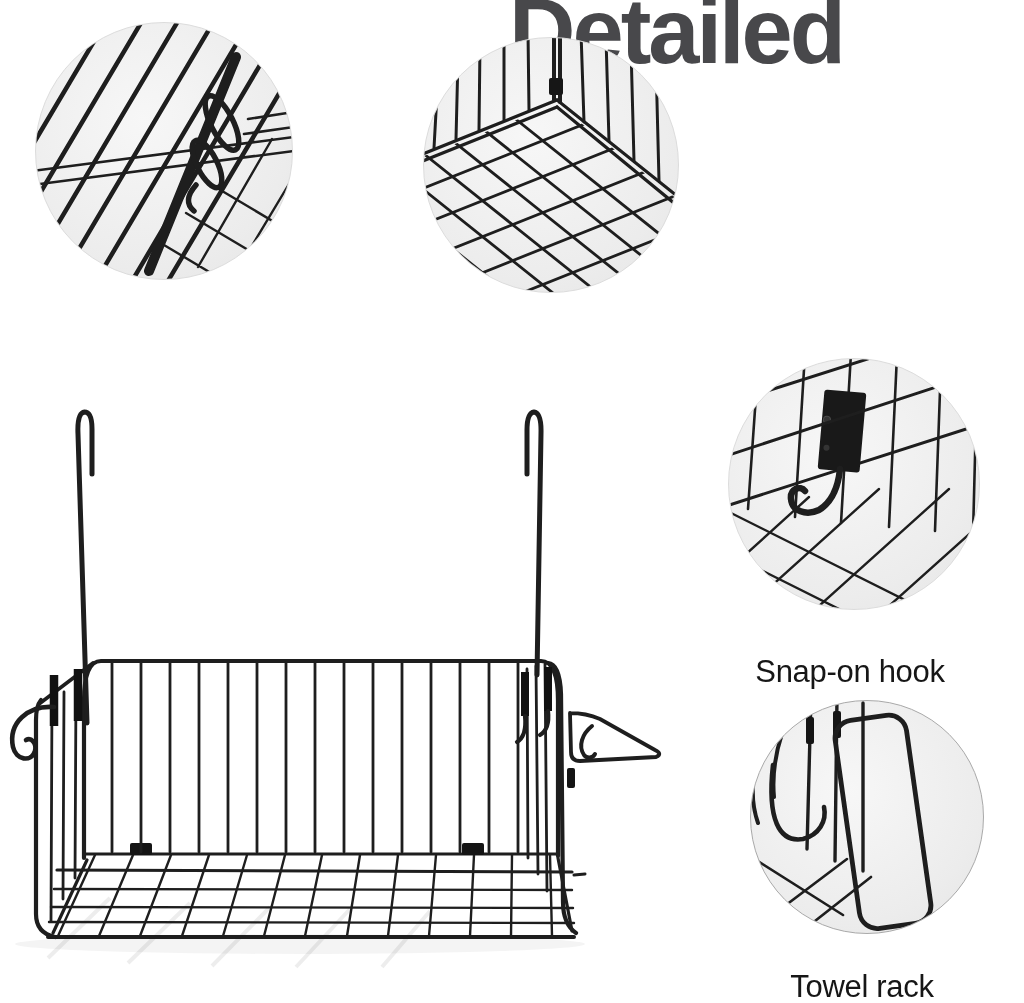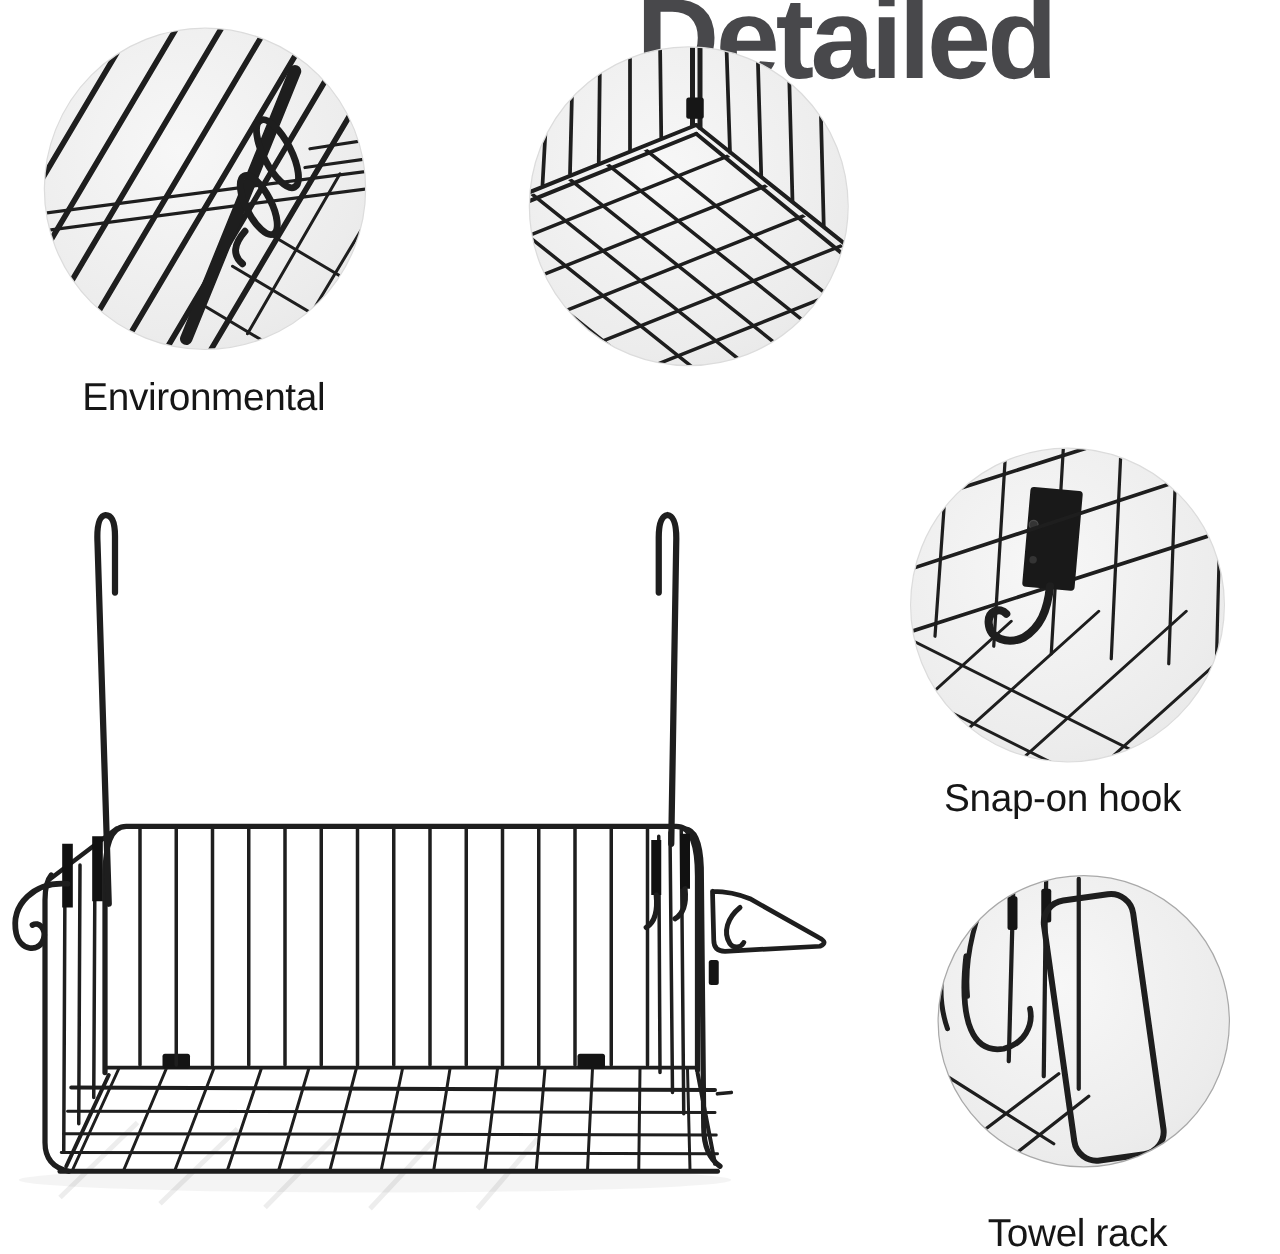--- a/index.html
+++ b/index.html
@@ -18,21 +18,21 @@
   .circle svg{display:block;}
   .c1{left:35px;top:22px;width:256px;height:256px;}
   .c2{left:423px;top:37px;width:254px;height:254px;}
   .c3{left:728px;top:358px;width:250px;height:250px;}
   .c4{left:750px;top:700px;width:232px;height:232px;border-color:#a9a9a9;}
 
   .label{position:absolute;color:#161616;font-size:31px;line-height:36px;
          text-align:center;letter-spacing:-0.3px;}
   .l1{left:13px;top:300px;width:300px;}
   .l2{left:402px;top:308px;width:300px;}
-  .l3{left:700px;top:621px;width:300px;}
+  .l3{left:700px;top:654px;width:300px;}
   .l4{left:712px;top:969px;width:300px;}
 
   .product{position:absolute;left:0;top:390px;width:700px;height:613px;}
   .wire{stroke:#1e1e1e;fill:none;stroke-linecap:round;}
   .dark{stroke:#111;fill:none;stroke-linecap:butt;}
 </style>
 </head>
 <body>
 
 <div class="stage">
@@ -124,21 +124,20 @@
       <path class="wire" stroke-width="4.6" d="M22 64C16 118 28 142 52 138C68 134 76 120 73 106"></path>
       <rect x="55" y="16" width="8" height="27" rx="2" fill="#151515"></rect>
       <rect x="82" y="10" width="8" height="27" rx="2" fill="#151515"></rect>
       <g transform="rotate(-8 131 121)">
         <rect x="96" y="16" width="72" height="210" rx="18" class="wire" stroke-width="4.8"></rect>
       </g>
     </svg>
   </div>
 
   <div class="label l1">
-    <div>Environmental</div>
   </div>
   <div class="label l3">
     <div>Snap-on hook</div>
   </div>
   <div class="label l4">
     <div>Towel rack</div>
   </div>
 
   <svg class="product" viewBox="0 390 700 613">
 

